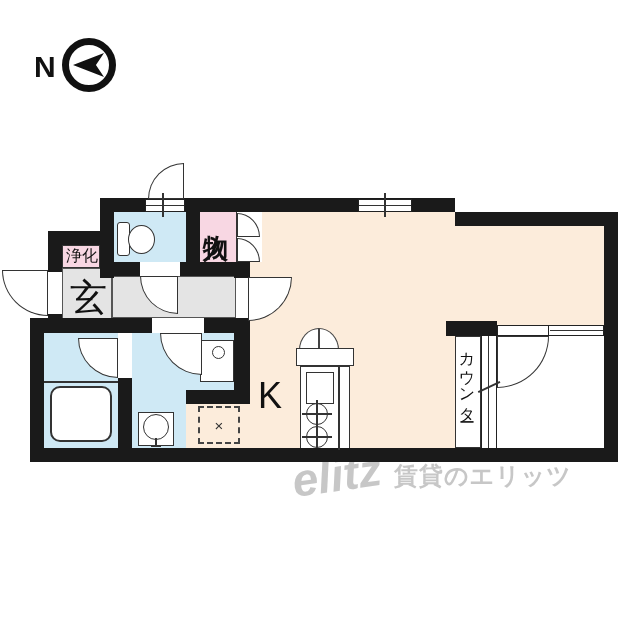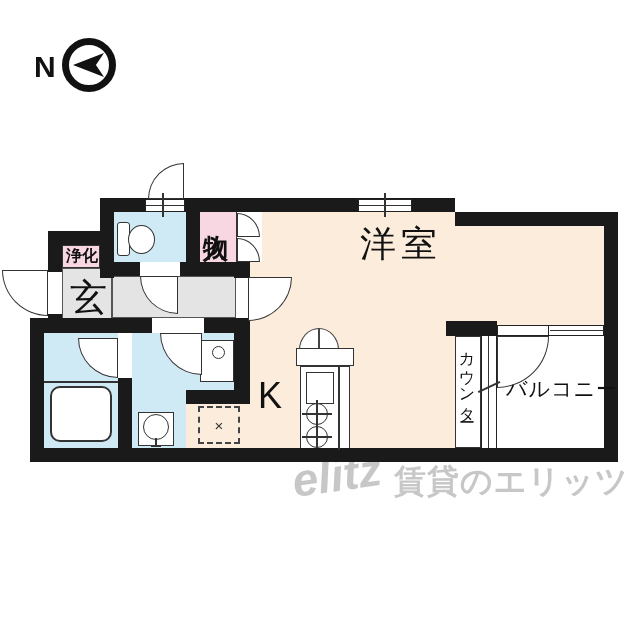--- a/index.html
+++ b/index.html
@@ -33,21 +33,21 @@
         clip-path:polygon(0% 50%,100% 4%,74% 50%,100% 96%);}
   .fridge{position:absolute;z-index:3;border:2px dashed #444;box-sizing:border-box;
         display:flex;align-items:center;justify-content:center;font-size:15px;color:#333;}
 </style>
 </head>
 <body>
 
 <div id="plan">
 
   <div class="wm" style="left:292px;top:448px;font-size:46px;font-style:italic;transform:rotate(-8deg);">elitz</div>
-  <div class="wm" style="left:394px;top:460px;font-size:32px;letter-spacing:1px;">賃貸のエリッツ</div>
+  <div class="wm" style="left:394px;top:460px;font-size:24px;letter-spacing:1px;">賃貸のエリッツ</div>
 
   <div class="room" style="left:248px;top:212px;width:207px;height:124px;background:var(--cream);"></div>
   <div class="room" style="left:455px;top:226px;width:149px;height:110px;background:var(--cream);"></div>
   <div class="room" style="left:186px;top:336px;width:294px;height:112px;background:var(--cream);"></div>
   <div class="room" style="left:62px;top:268px;width:50px;height:52px;background:var(--gray);border:1px solid #555;box-sizing:border-box;"></div>
   <div class="room" style="left:112px;top:276px;width:124px;height:42px;background:var(--gray);border:1px solid #555;box-sizing:border-box;"></div>
   <div class="room" style="left:114px;top:212px;width:72px;height:50px;background:var(--blue);"></div>
   <div class="room" style="left:44px;top:333px;width:74px;height:115px;background:var(--blue);"></div>
   <div class="room" style="left:132px;top:333px;width:102px;height:57px;background:var(--blue);"></div>
   <div class="room" style="left:132px;top:390px;width:54px;height:58px;background:var(--blue);"></div>
@@ -125,21 +125,19 @@
   <div class="vline" style="left:488px;top:336px;height:112px;width:1px;"></div>
   <div class="hline" style="left:477px;top:386px;width:24px;transform:rotate(-25deg);"></div>
   <div class="win" style="left:497px;top:325px;width:52px;height:11px;"></div>
   <div class="win" style="left:549px;top:325px;width:55px;height:11px;border-left:none;"></div>
   <div class="hline" style="left:550px;top:330px;width:53px;height:1px;"></div>
 
   <div class="lbl" style="left:34px;top:52px;font-size:30px;font-weight:bold;">N</div>
   <div class="compass-ring" style="left:62px;top:38px;width:54px;height:54px;"></div>
   <div class="compass-arrow" style="left:73px;top:52px;width:31px;height:26px;"></div>
 
-  <div class="lbl" style="left:360px;top:226px;font-size:36px;letter-spacing:5px;">洋室</div>
   <div class="lbl" style="left:258px;top:378px;font-size:36px;">K</div>
   <div class="lbl" style="left:70px;top:279px;font-size:37px;">玄</div>
-  <div class="lbl" style="left:66px;top:248px;font-size:16px;font-weight:bold;">浄化</div>
+  <div class="lbl" style="left:66px;top:248px;font-size:16px;font-weight:normal;">浄化</div>
   <div class="lbl vtext" style="left:203px;top:215px;font-size:25px;font-weight:bold;">物入</div>
   <div class="lbl vtext" style="left:459px;top:341px;font-size:16px;">カウンター</div>
-  <div class="lbl" style="left:506px;top:378px;font-size:21px;letter-spacing:1px;">バルコニー</div>
 
 </div>
 
 </body></html>

